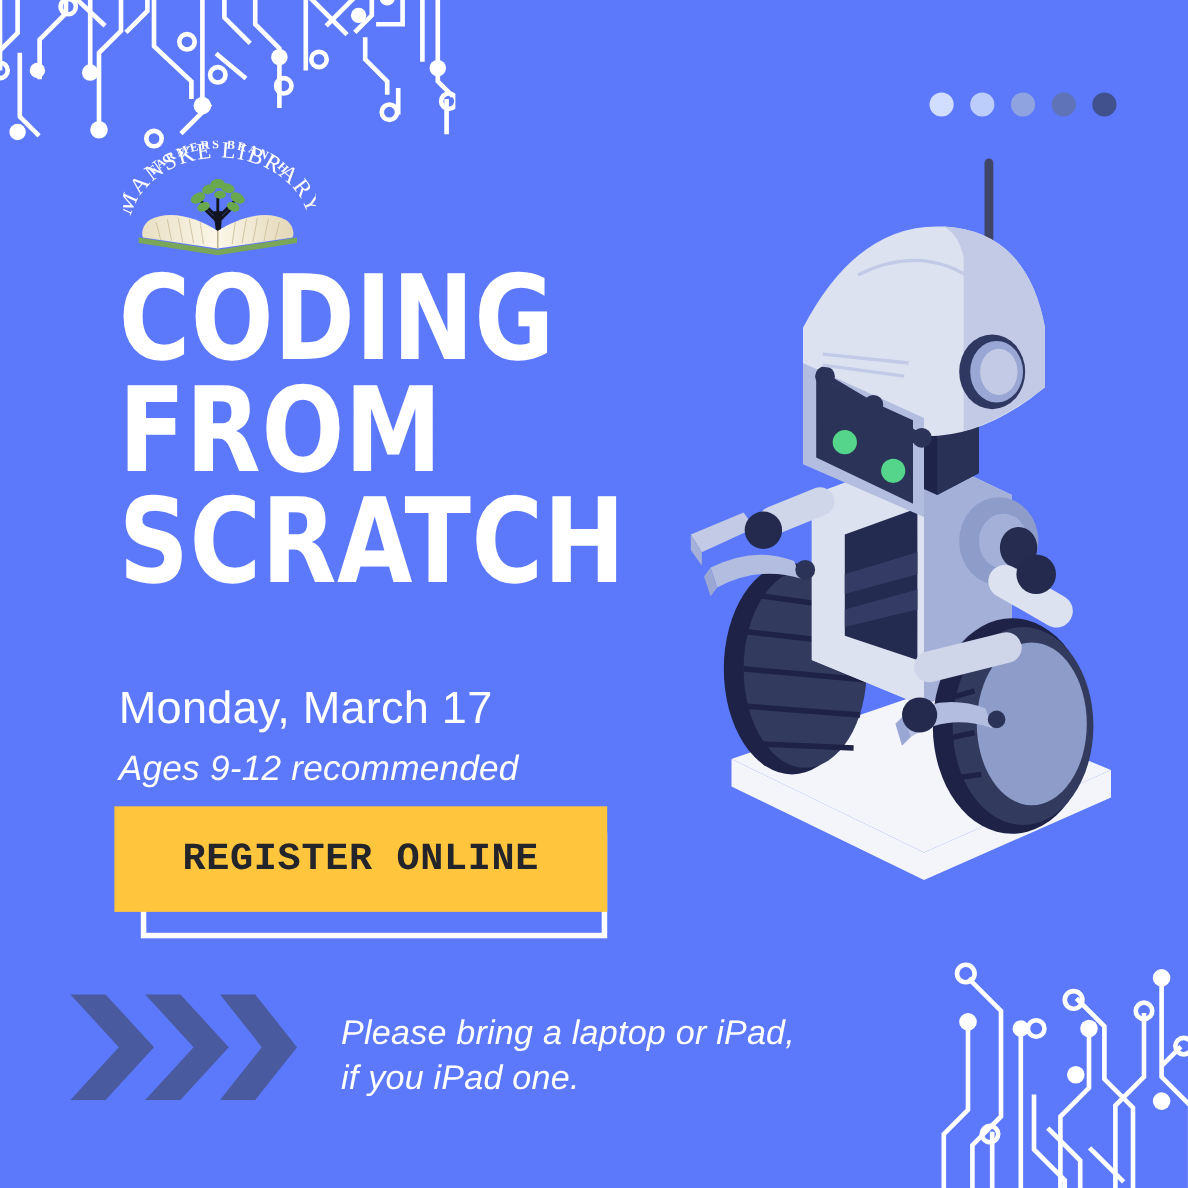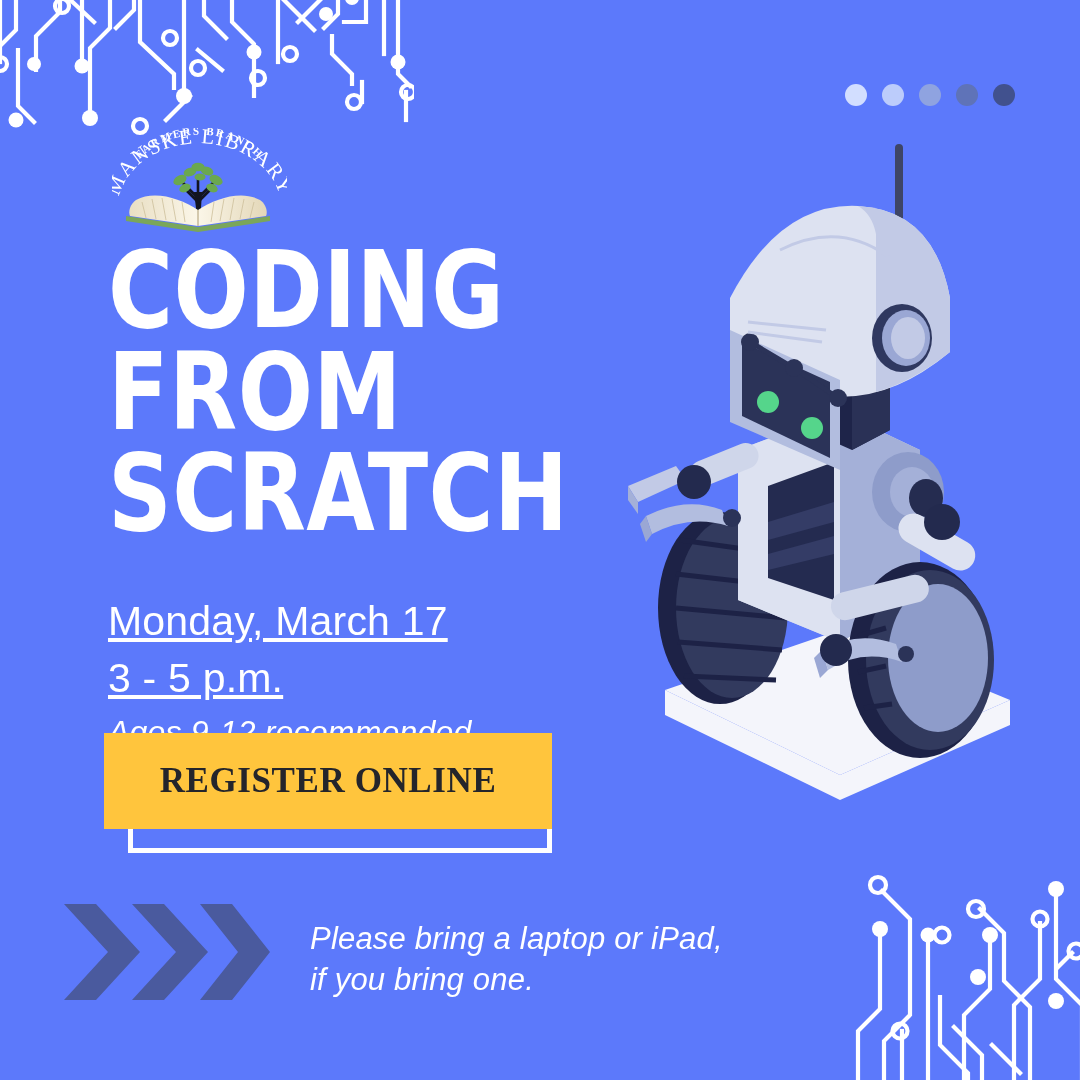--- a/index.html
+++ b/index.html
@@ -32,21 +32,21 @@
     font-size:107px;
     line-height:0.95;
     letter-spacing:0.5px;
     transform:scaleX(0.92);
     transform-origin:left center;
     margin:0;
     text-transform:uppercase;
   }
   .title .ln{display:block;}
 
-  .details{margin-top:48px;color:#ffffff;text-decoration:underline;}
+  .details{margin-top:70px;color:#ffffff;}
   .det-line{
     font-size:41px;
     font-weight:300;
     line-height:1.38;
     letter-spacing:0.2px;
   }
   .det-note{
     font-size:32px;
     font-style:italic;
     font-weight:400;
@@ -62,21 +62,21 @@
     border:5px solid #ffffff;box-sizing:border-box;
   }
   .cta-btn{
     position:absolute;left:0;top:0;width:448px;height:96px;
     background:#ffc53d;
     display:flex;align-items:center;justify-content:center;
     border:none;padding:0;cursor:pointer;
   }
   .cta-label{
     color:#24252b;font-size:35px;font-weight:700;letter-spacing:0.6px;
-    font-family:Liberation Serif, serif;
+    font-family:Liberation Mono, monospace;
   }
 
   
   .chevrons{position:absolute;left:62px;top:898px;width:210px;height:108px;}
 
   
   .footnote{
     position:absolute;left:310px;top:918px;width:520px;
     color:#ffffff;font-size:31px;font-weight:400;font-style:italic;
     line-height:1.33;letter-spacing:0.2px;
@@ -206,21 +206,20 @@
     </g>
   </svg>
 
   <div class="content">
     <h1 class="title">
       <span class="ln">CODING FROM</span>
       <span class="ln">SCRATCH</span>
     </h1>
     <div class="details">
       <div class="det-line">Monday, March 17</div>
-      <div class="det-line">3 - 5 p.m.</div>
       <div class="det-note">Ages 9-12 recommended</div>
     </div>
   </div>
 
   <div class="cta-wrap">
     <div class="cta-frame"></div>
     <button class="cta-btn">
       <span class="cta-label">REGISTER ONLINE</span>
     </button>
   </div>
@@ -228,21 +227,21 @@
   <svg class="chevrons" viewBox="0 0 210 108">
     <g fill="#4a5a9e">
       <path d="M2 6 L34 6 L78 54 L34 102 L2 102 L46 54 Z"></path>
       <path d="M70 6 L102 6 L146 54 L102 102 L70 102 L114 54 Z"></path>
       <path d="M138 6 L170 6 L208 54 L170 102 L138 102 L176 54 Z"></path>
     </g>
   </svg>
 
   <div class="footnote">
     <span class="fl">Please bring a laptop or iPad,</span>
-    <span class="fl">if you bring one.</span>
+    <span class="fl">if you iPad one.</span>
   </div>
 
   <svg class="robot" viewBox="0 0 450 700">
 
     <g>
       <path d="M75 560 L250 500 L420 570 L250 645 Z" fill="#f4f5fb"></path>
       <path d="M75 560 L75 585 L250 670 L420 595 L420 570 L250 645 Z" fill="#f4f5fb"></path>
     </g>
 
     <g>

